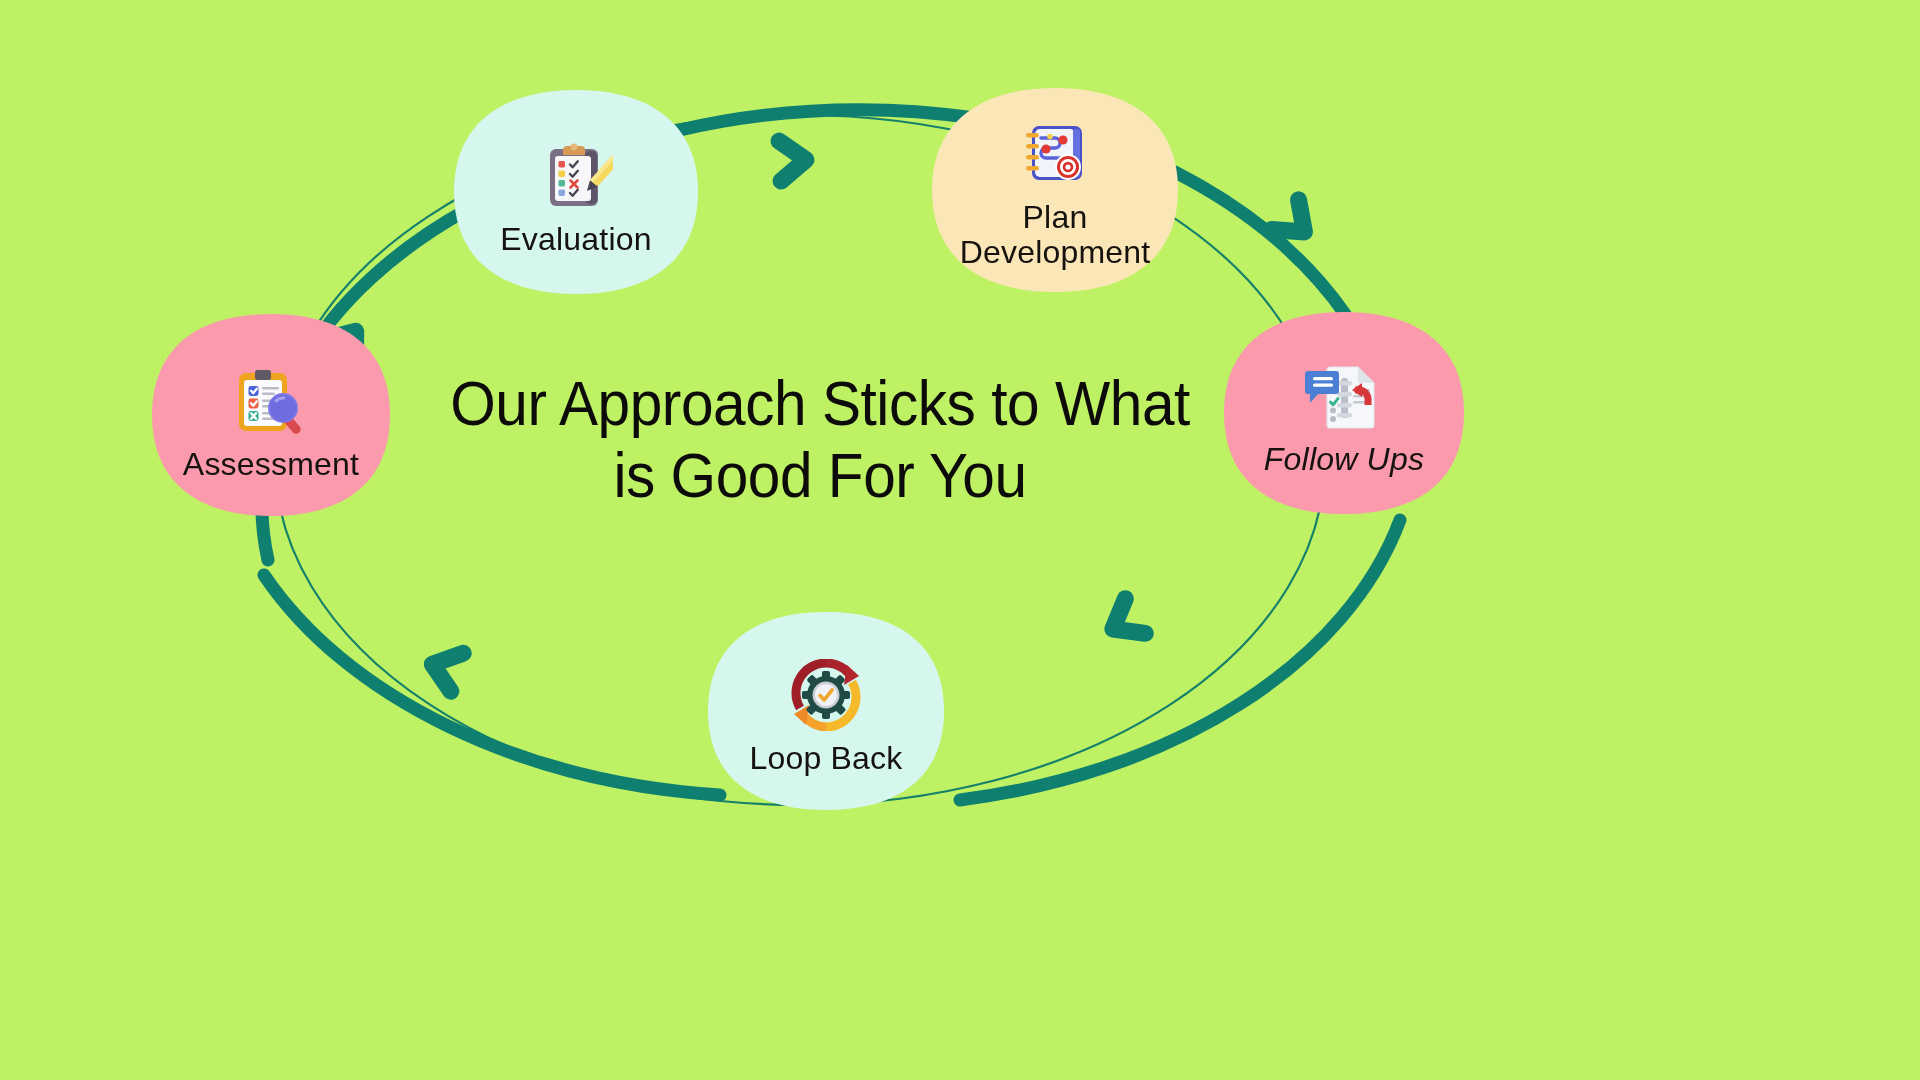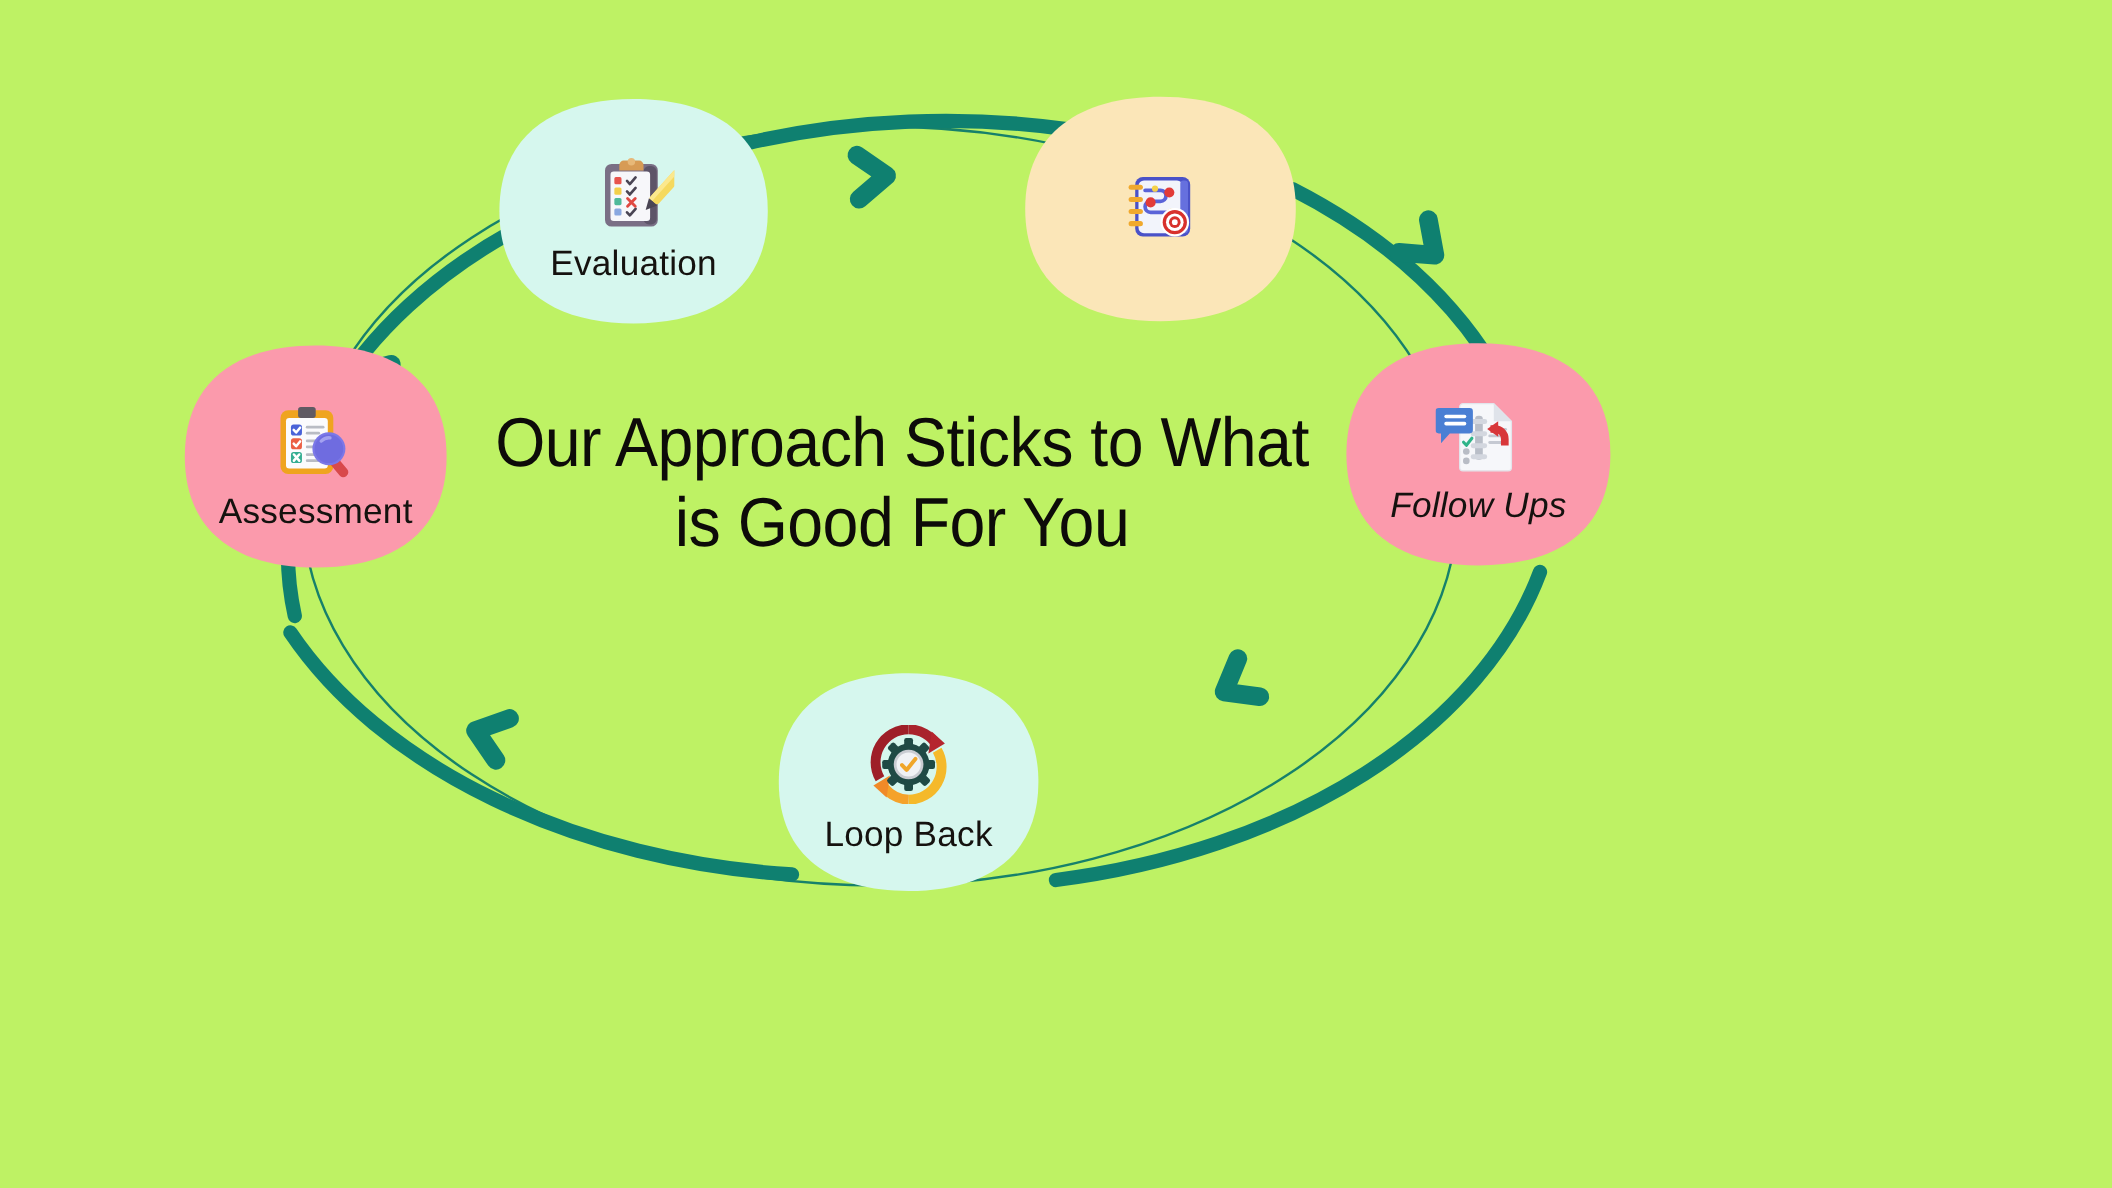--- a/index.html
+++ b/index.html
@@ -67,21 +67,21 @@
     line-height: 1.08;
     color: #15120f;
     text-align: center;
     letter-spacing: 0.2px;
     white-space: pre-line;
   }
 
   
   #node-evaluation   { left: 452px;  top: 88px;  width: 248px; height: 208px; }
   #node-plan         { left: 930px;  top: 86px;  width: 250px; height: 208px; }
-  #node-assessment   { left: 166px;  top: 312px; width: 242px; height: 206px; }
+  #node-assessment   { left: 150px;  top: 312px; width: 242px; height: 206px; }
   #node-followups    { left: 1222px; top: 310px; width: 244px; height: 206px; }
   #node-loopback     { left: 706px;  top: 610px; width: 240px; height: 202px; }
 
   #node-evaluation .node-inner { padding-top: 14px; }
   #node-plan .node-inner       { padding-top: 10px; }
   #node-assessment .node-inner { padding-top: 18px; }
   #node-followups .node-inner  { padding-top: 14px; font-style: italic; }
   #node-loopback .node-inner   { padding-top: 12px; }
 
   
@@ -208,20 +208,22 @@
         <circle cx="26" cy="29" r="4.6" fill="#e23b38"></circle>
         <circle cx="43" cy="20" r="4.6" fill="#e23b38"></circle>
         <circle cx="30" cy="16.5" r="2.8" fill="#f5d14a"></circle>
         <circle cx="44.5" cy="37.5" r="2.8" fill="#f5d14a"></circle>
         <circle cx="48" cy="47" r="13" fill="#ffffff"></circle>
         <circle cx="48" cy="47" r="11" fill="#d8312c"></circle>
         <circle cx="48" cy="47" r="8" fill="#ffffff"></circle>
         <circle cx="48" cy="47" r="5.3" fill="#d8312c"></circle>
         <circle cx="48" cy="47" r="2.6" fill="#ffffff"></circle>
       </svg>
+      <div class="node-label">Plan
+Development</div>
     </div>
   </div>
 
   <div class="node" id="node-assessment">
     <svg class="node-blob" viewBox="0 0 242 206" preserveAspectRatio="none">
       <path d="M121 2 C 192 2 240 34 240 103 C 240 172 192 204 121 204
                C 50 204 2 172 2 103 C 2 34 50 2 121 2 Z" fill="#fb9aac"></path>
     </svg>
     <div class="node-inner">
       <svg class="node-icon" width="80" height="70" viewBox="0 0 80 70">

